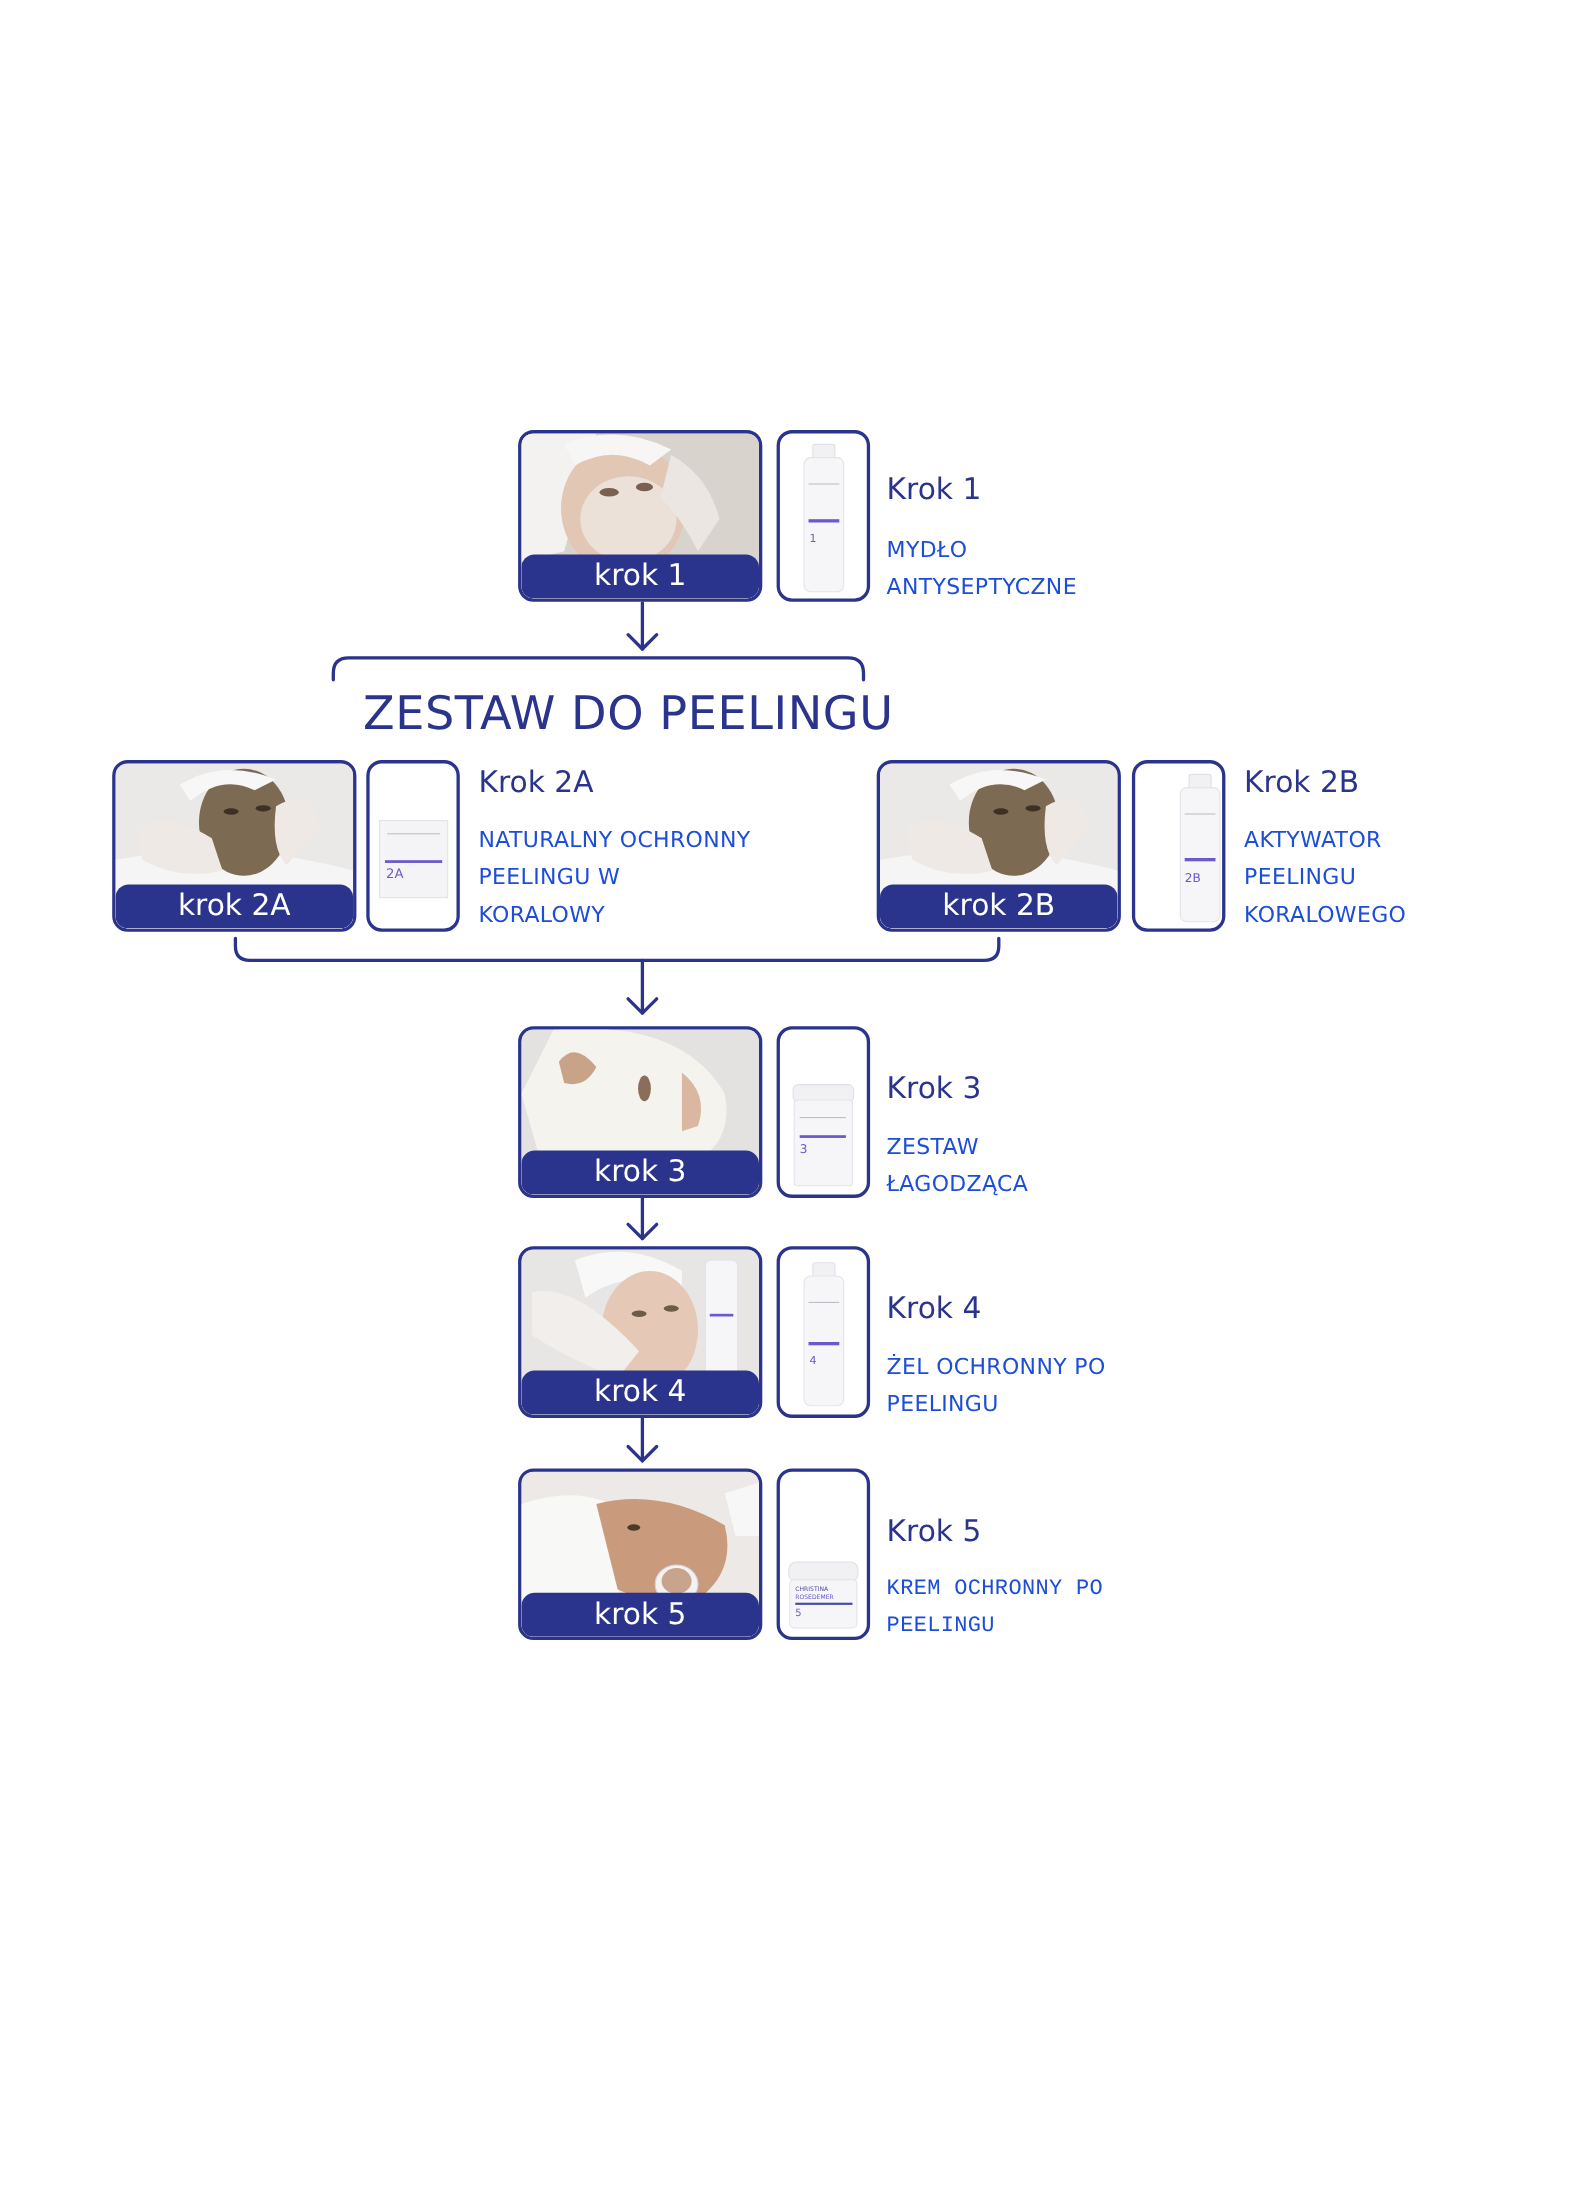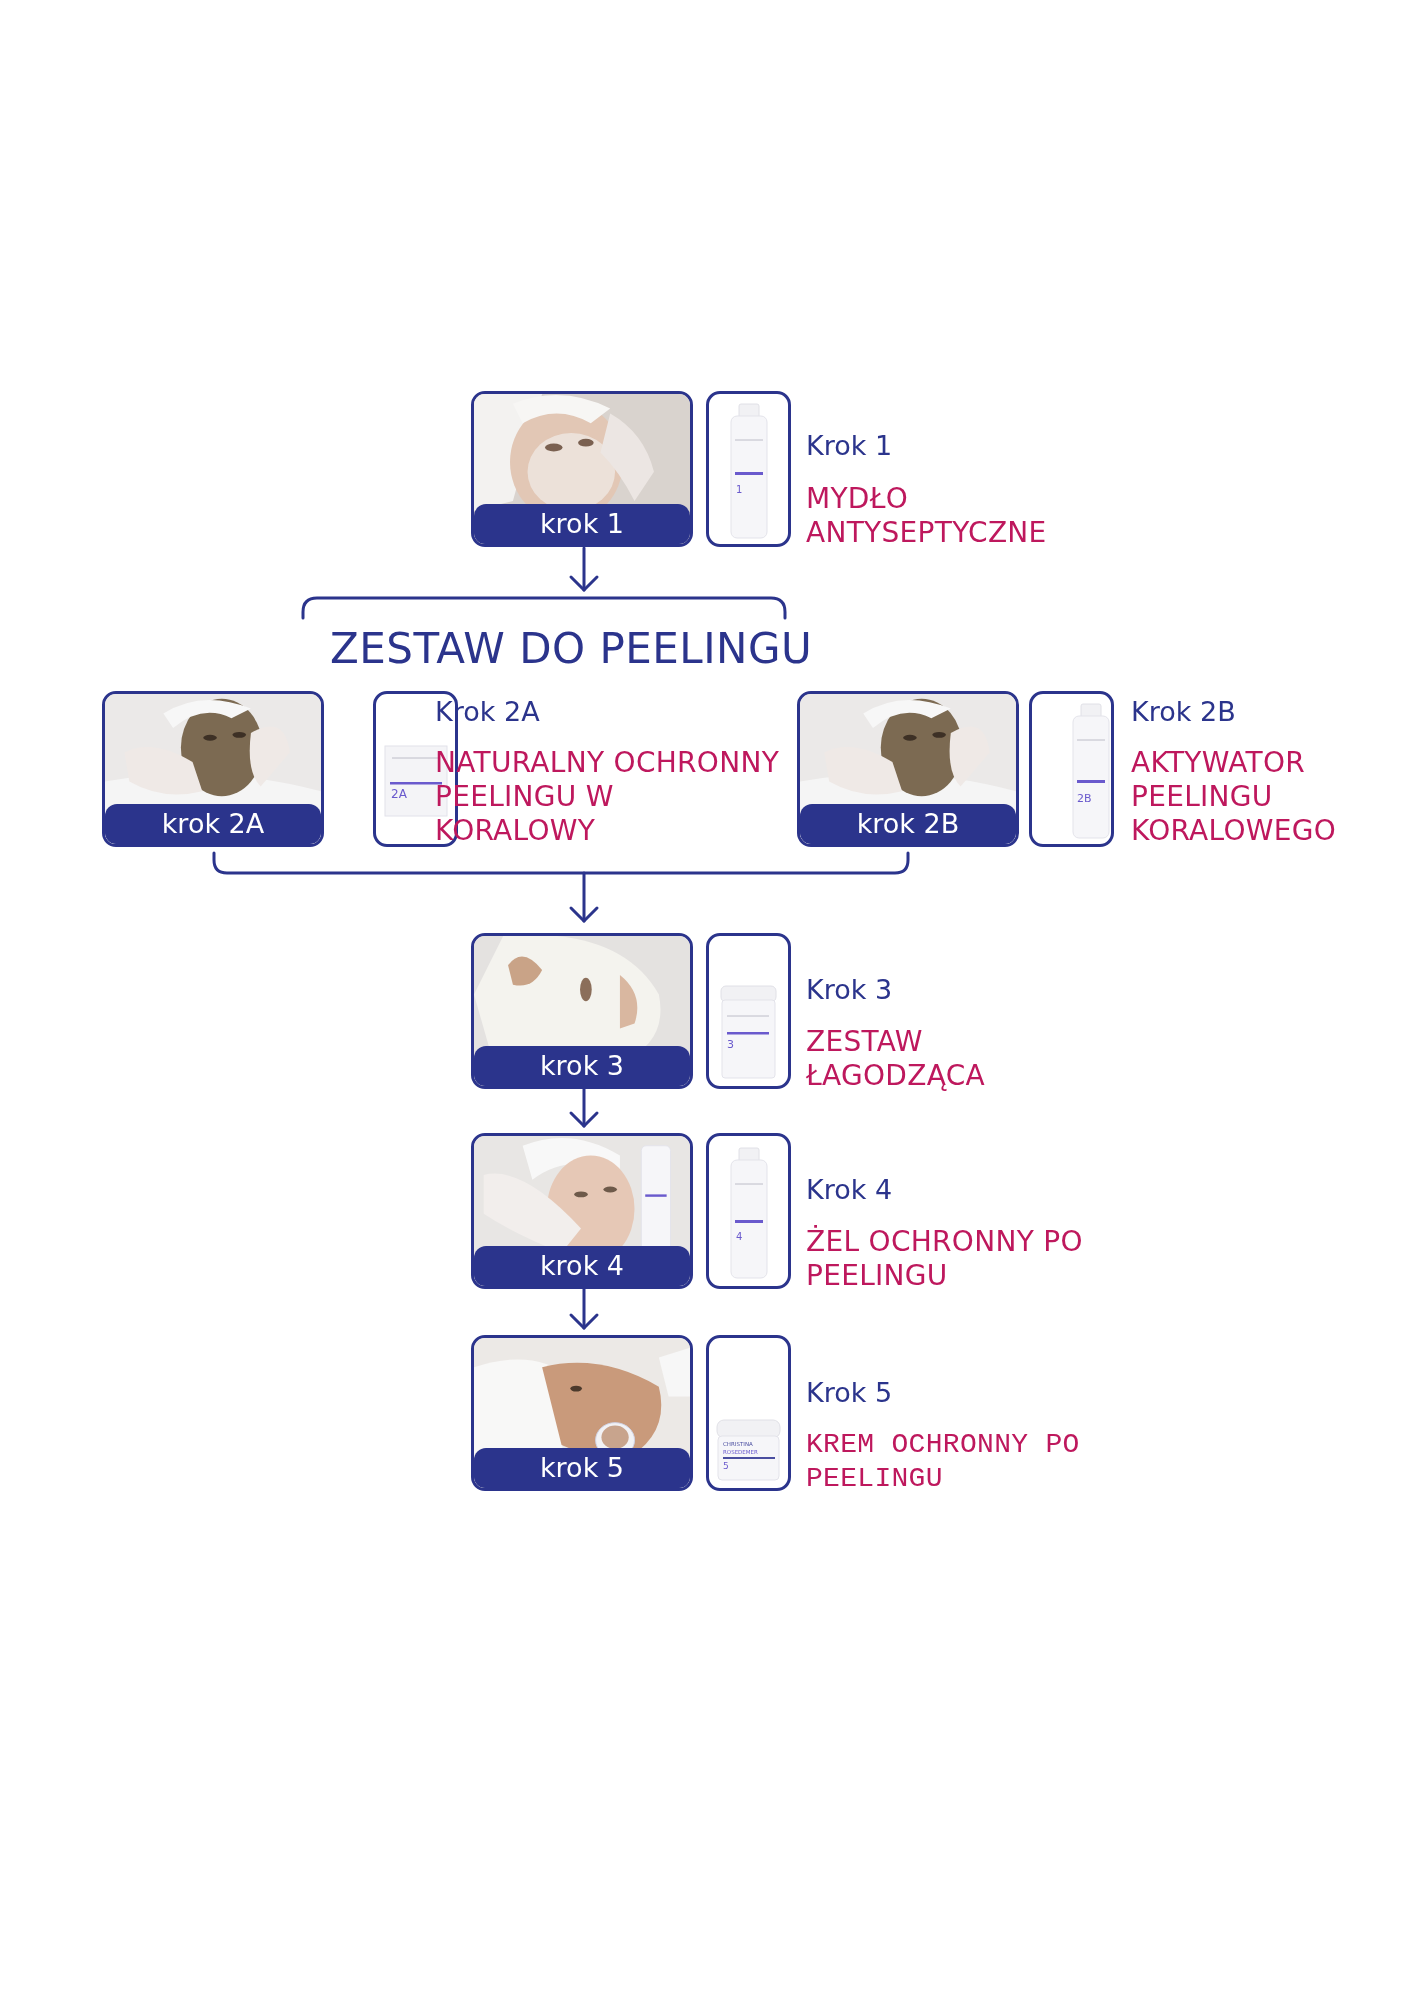--- a/index.html
+++ b/index.html
@@ -21,21 +21,21 @@
   }
   .product {
     position: absolute; box-sizing: border-box; width: 85px; height: 156px;
     border: 3px solid #2b348c; border-radius: 14px; background: #fff; overflow: hidden;
   }
   .step-title {
     position: absolute; color: #2b348c; font-size: 27px;
     font-family: "DejaVu Sans", sans-serif; white-space: nowrap;
   }
   .step-desc {
-    position: absolute; color: #be185d; font-size: 28px; line-height: 34px;
+    position: absolute; color: #1d4ed8; font-size: 20px; line-height: 34px;
     font-family: "DejaVu Sans", sans-serif; letter-spacing: 0.3px;
   }
   .step-desc div { white-space: nowrap; }
   .kit-title {
     position: absolute; left: 330px; top: 624px; color: #2b348c;
     font-size: 42px; font-family: "DejaVu Sans", sans-serif; font-weight: normal;
     white-space: nowrap; letter-spacing: 0.5px;
   }
   svg.connector { position: absolute; left: 0; top: 0; overflow: visible; }
 </style>
@@ -107,21 +107,21 @@
     <path d="M0 90 Q110 70 222 100 L222 156 L0 156 Z" fill="#f5f5f5"></path>
     <ellipse cx="120" cy="55" rx="42" ry="50" fill="#7c6a52"></ellipse>
     <path d="M60 20 Q100 -5 150 15 L130 25 Q100 10 70 35 Z" fill="#f7f7f7"></path>
     <path d="M20 60 Q50 45 90 70 L100 100 Q60 110 25 90 Z" fill="#efe9e6"></path>
     <path d="M150 40 Q185 20 190 60 L160 95 Q145 80 150 40 Z" fill="#efe9e6"></path>
     <ellipse cx="108" cy="45" rx="7" ry="3" fill="#3d3025"></ellipse>
     <ellipse cx="138" cy="42" rx="7" ry="3" fill="#3d3025"></ellipse>
   </svg>
   <div class="band">krok 2A</div>
 </div>
-<div class="product" style="left:333px; top:691px;margin-left:40px;">
+<div class="product" style="left:333px; top:691px;">
   <svg width="79" height="150" viewBox="0 0 79 150">
     <rect x="9" y="52" width="62" height="70" fill="#f4f4f7" stroke="#e2e2ea"></rect>
     <line x1="16" y1="64" x2="64" y2="64" stroke="#b0b0bd" stroke-width="0.8"></line>
     <rect x="14" y="88" width="52" height="2.5" fill="#6a5acd"></rect>
     <text x="15" y="104" font-size="12" fill="#6a5acd" font-family="DejaVu Sans, sans-serif">2A</text>
   </svg>
 </div>
 <div class="step-title" style="left:435px; top:696px;">Krok 2A</div>
 <div class="step-desc" style="left:435px; top:746px;">
   <div>NATURALNY OCHRONNY</div>

